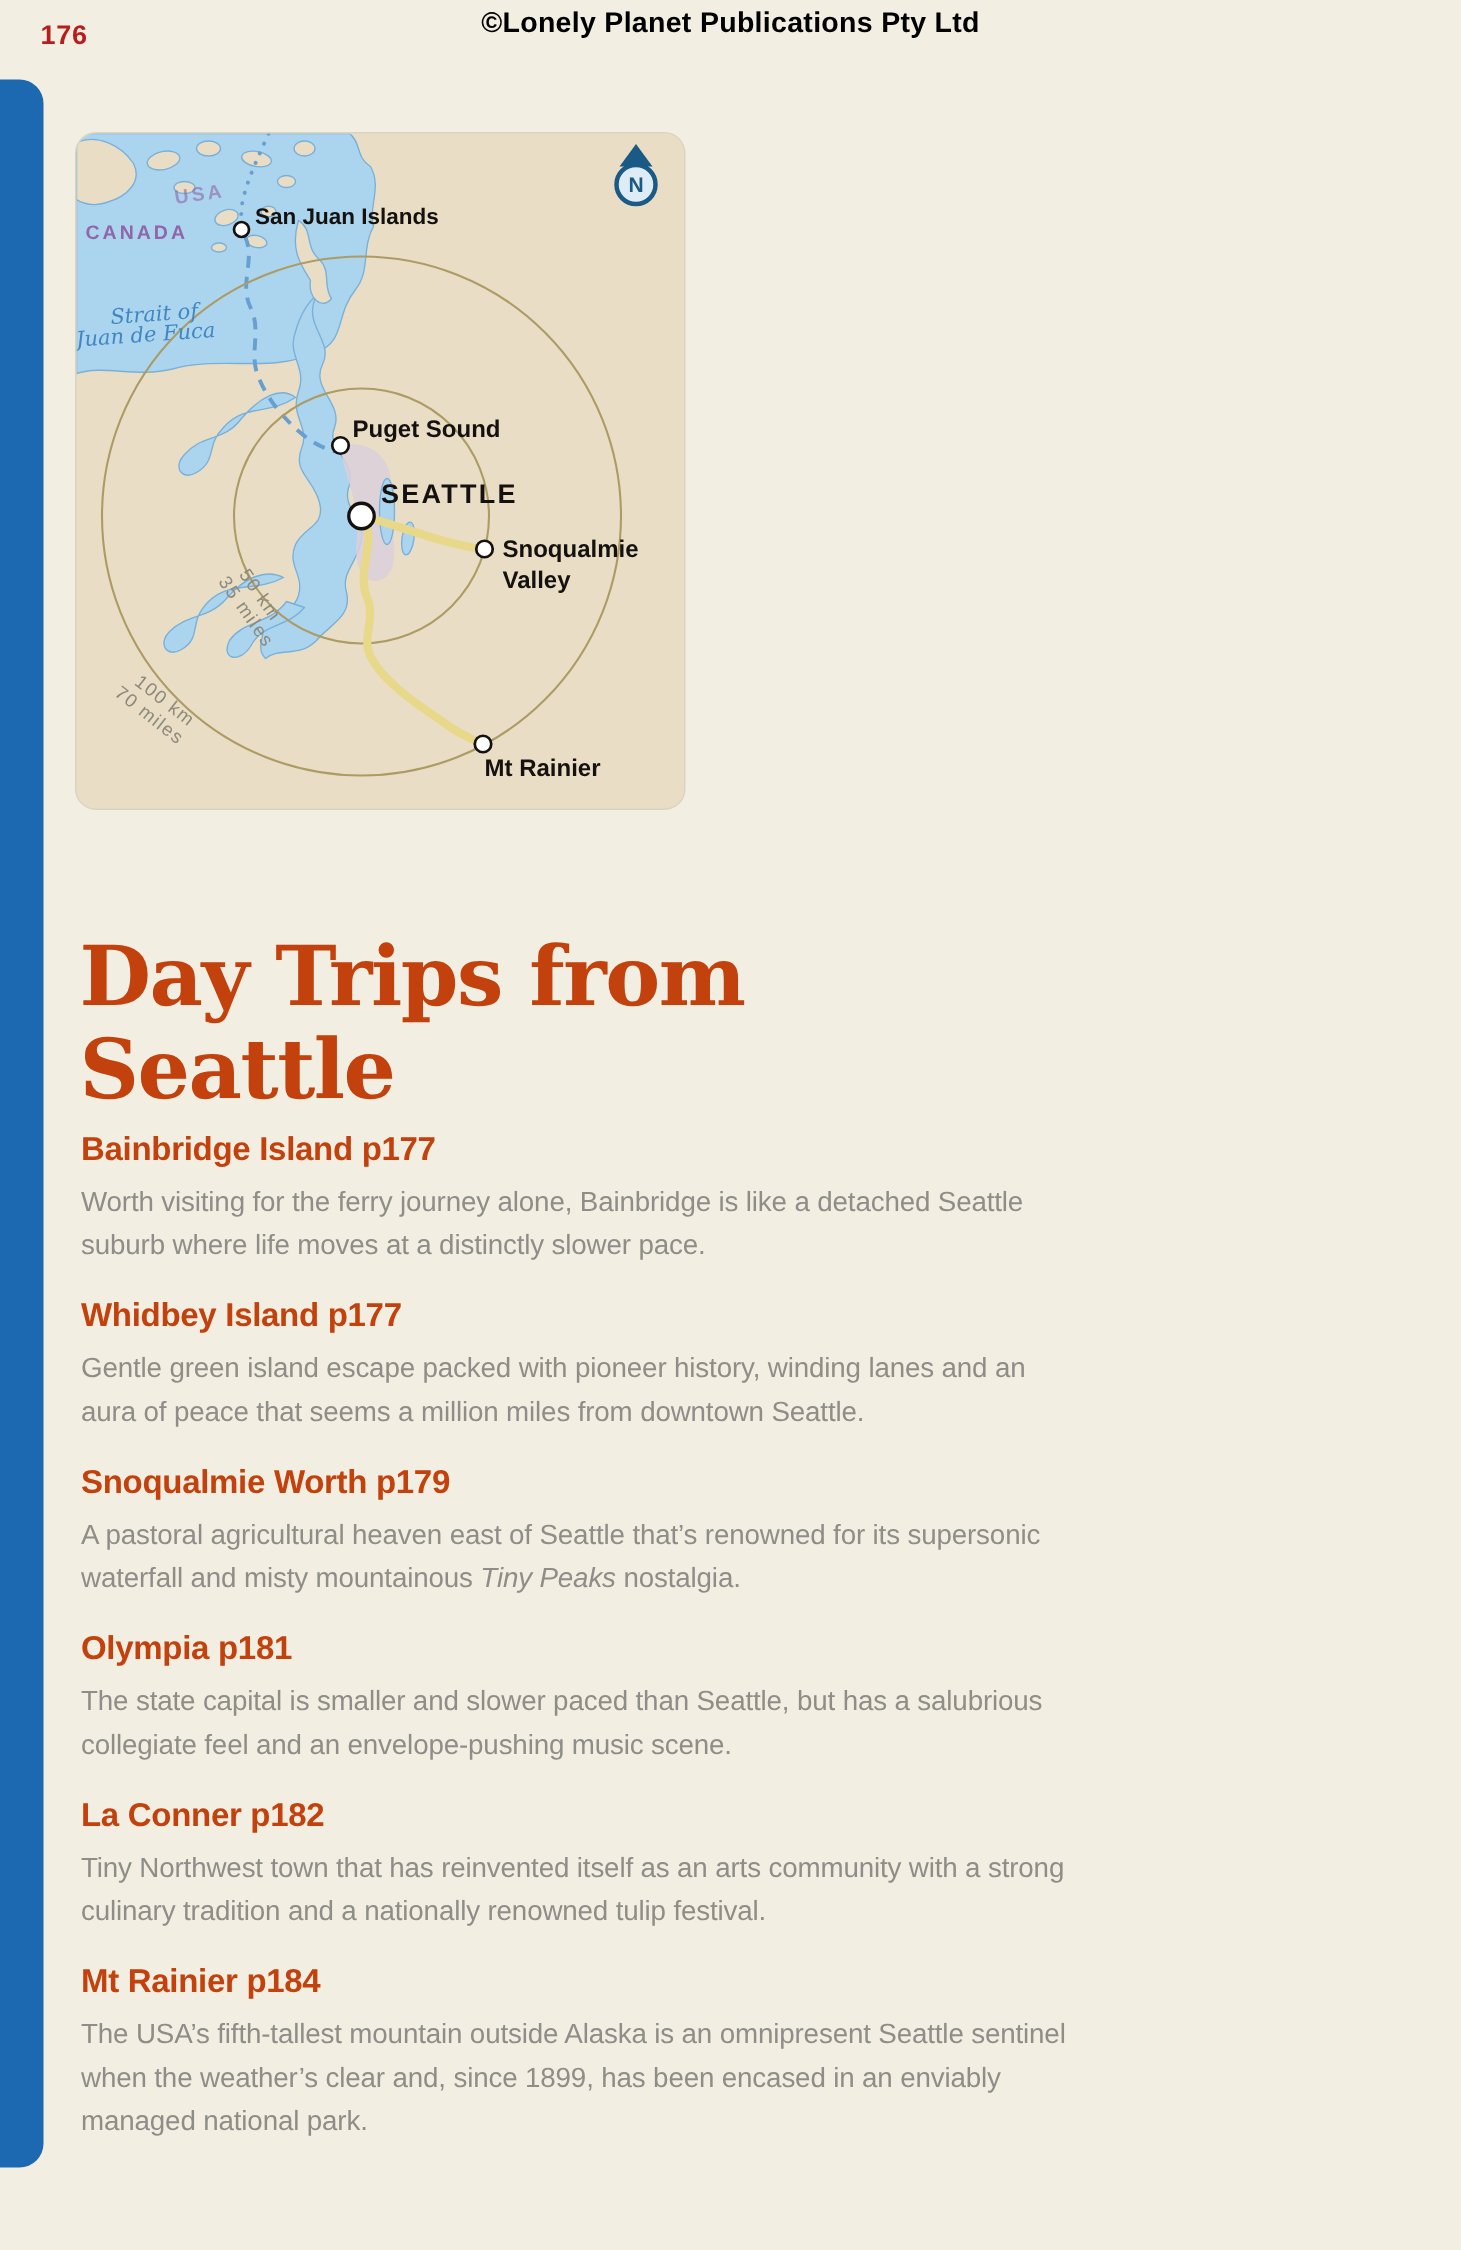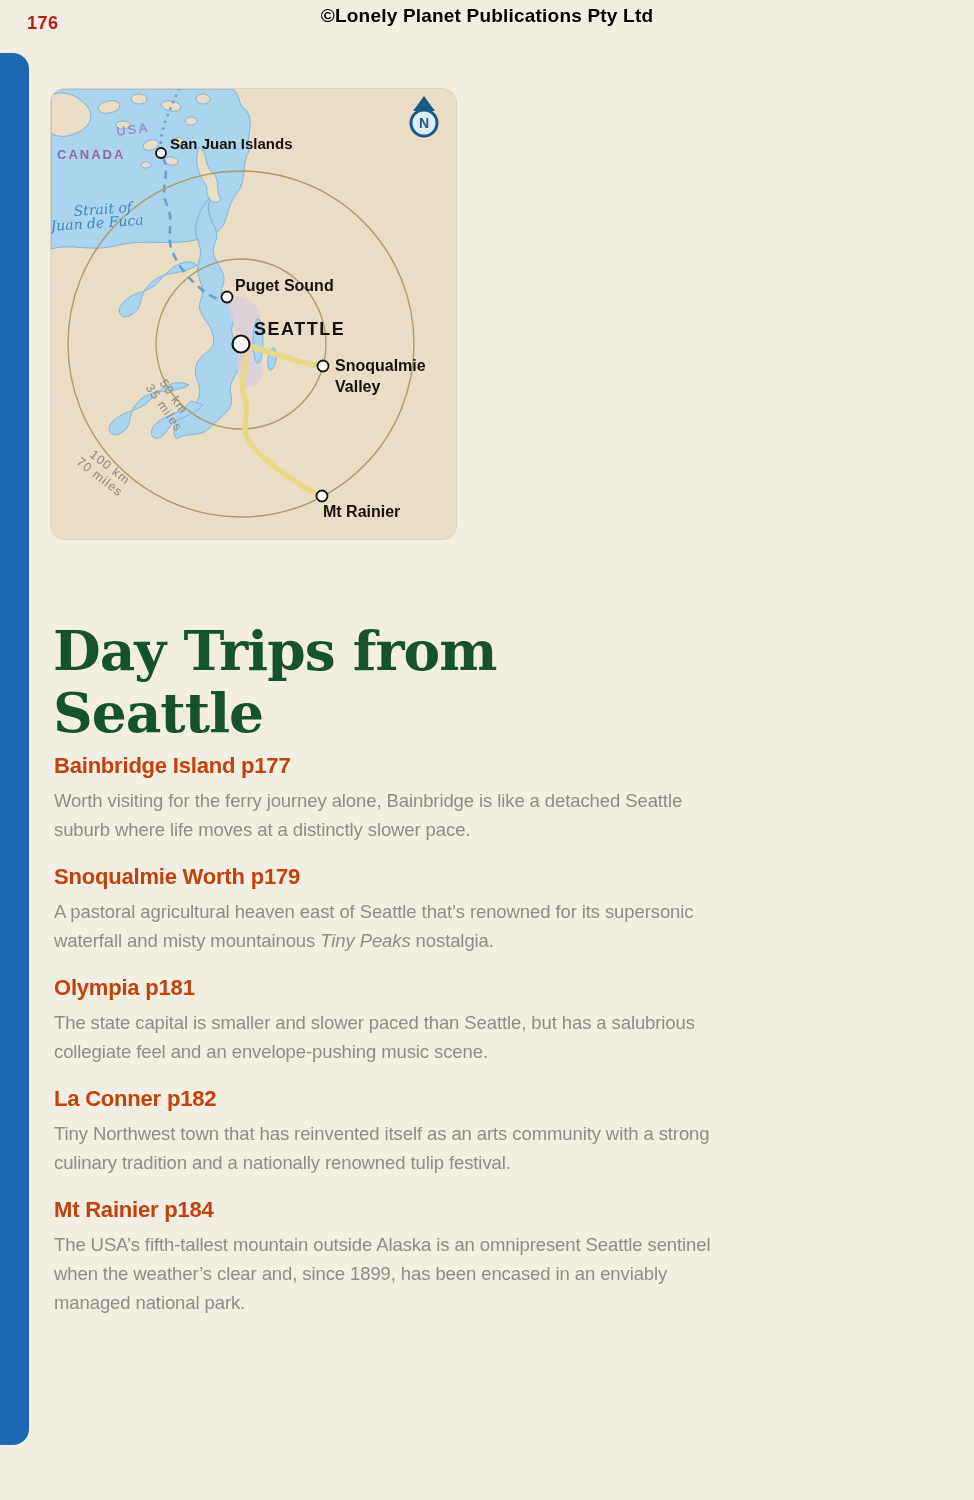--- a/index.html
+++ b/index.html
@@ -31,21 +31,21 @@
   .lbl-15{font-size:15px;}
   .lbl-16{font-size:16px;}
   .lbl-seattle{font-size:18px;letter-spacing:1.5px;}
   .lbl-country{fill:#9066a8;font-size:13px;letter-spacing:2px;font-weight:600;}
   .lbl-strait{fill:#4187bf;font-size:14px;font-style:italic;font-family:"DejaVu Serif", serif;}
   .lbl-ring{fill:#8d8a7b;font-size:12.5px;letter-spacing:1px;}
   .lbl-north{fill:#1a5a85;font-size:14px;font-weight:bold;}
   .doc-title{
     position:absolute;left:53px;top:583px;width:720px;
     font-family:"DejaVu Serif", serif;font-weight:bold;
-    font-size:55px;line-height:1.13;color:#14532d;letter-spacing:-1px;
+    font-size:55px;line-height:1.13;color:#c2410c;letter-spacing:-1px;
   }
   .sections{
     position:absolute;left:54px;top:752px;width:660px;
   }
   .section{margin:0 0 19px 0;}
   .section h2{
     margin:0 0 6px 0;font-size:22px;line-height:28px;font-weight:bold;
     color:#c2410c;letter-spacing:-.2px;
   }
   .section p{
@@ -154,20 +154,24 @@
   <span style="display:block">Day Trips from</span>
   <span style="display:block">Seattle</span>
 </h1>
 
 <div class="sections">
     <div class="section">
       <h2>Bainbridge Island p177</h2>
       <p><span>Worth visiting for the ferry journey alone, Bainbridge is like a detached Seattle suburb where life moves at a distinctly slower pace.</span></p>
     </div>
     <div class="section">
+      <h2>Whidbey Island p177</h2>
+      <p><span>Gentle green island escape packed with pioneer history, winding lanes and an aura of peace that seems a million miles from downtown Seattle.</span></p>
+    </div>
+    <div class="section">
       <h2>Snoqualmie Worth p179</h2>
       <p><span>A pastoral agricultural heaven east of Seattle that’s renowned for its supersonic waterfall and misty mountainous </span><em>Tiny Peaks</em><span> nostalgia.</span></p>
     </div>
     <div class="section">
       <h2>Olympia p181</h2>
       <p><span>The state capital is smaller and slower paced than Seattle, but has a salubrious collegiate feel and an envelope-pushing music scene.</span></p>
     </div>
     <div class="section">
       <h2>La Conner p182</h2>
       <p><span>Tiny Northwest town that has reinvented itself as an arts community with a strong culinary tradition and a nationally renowned tulip festival.</span></p>

